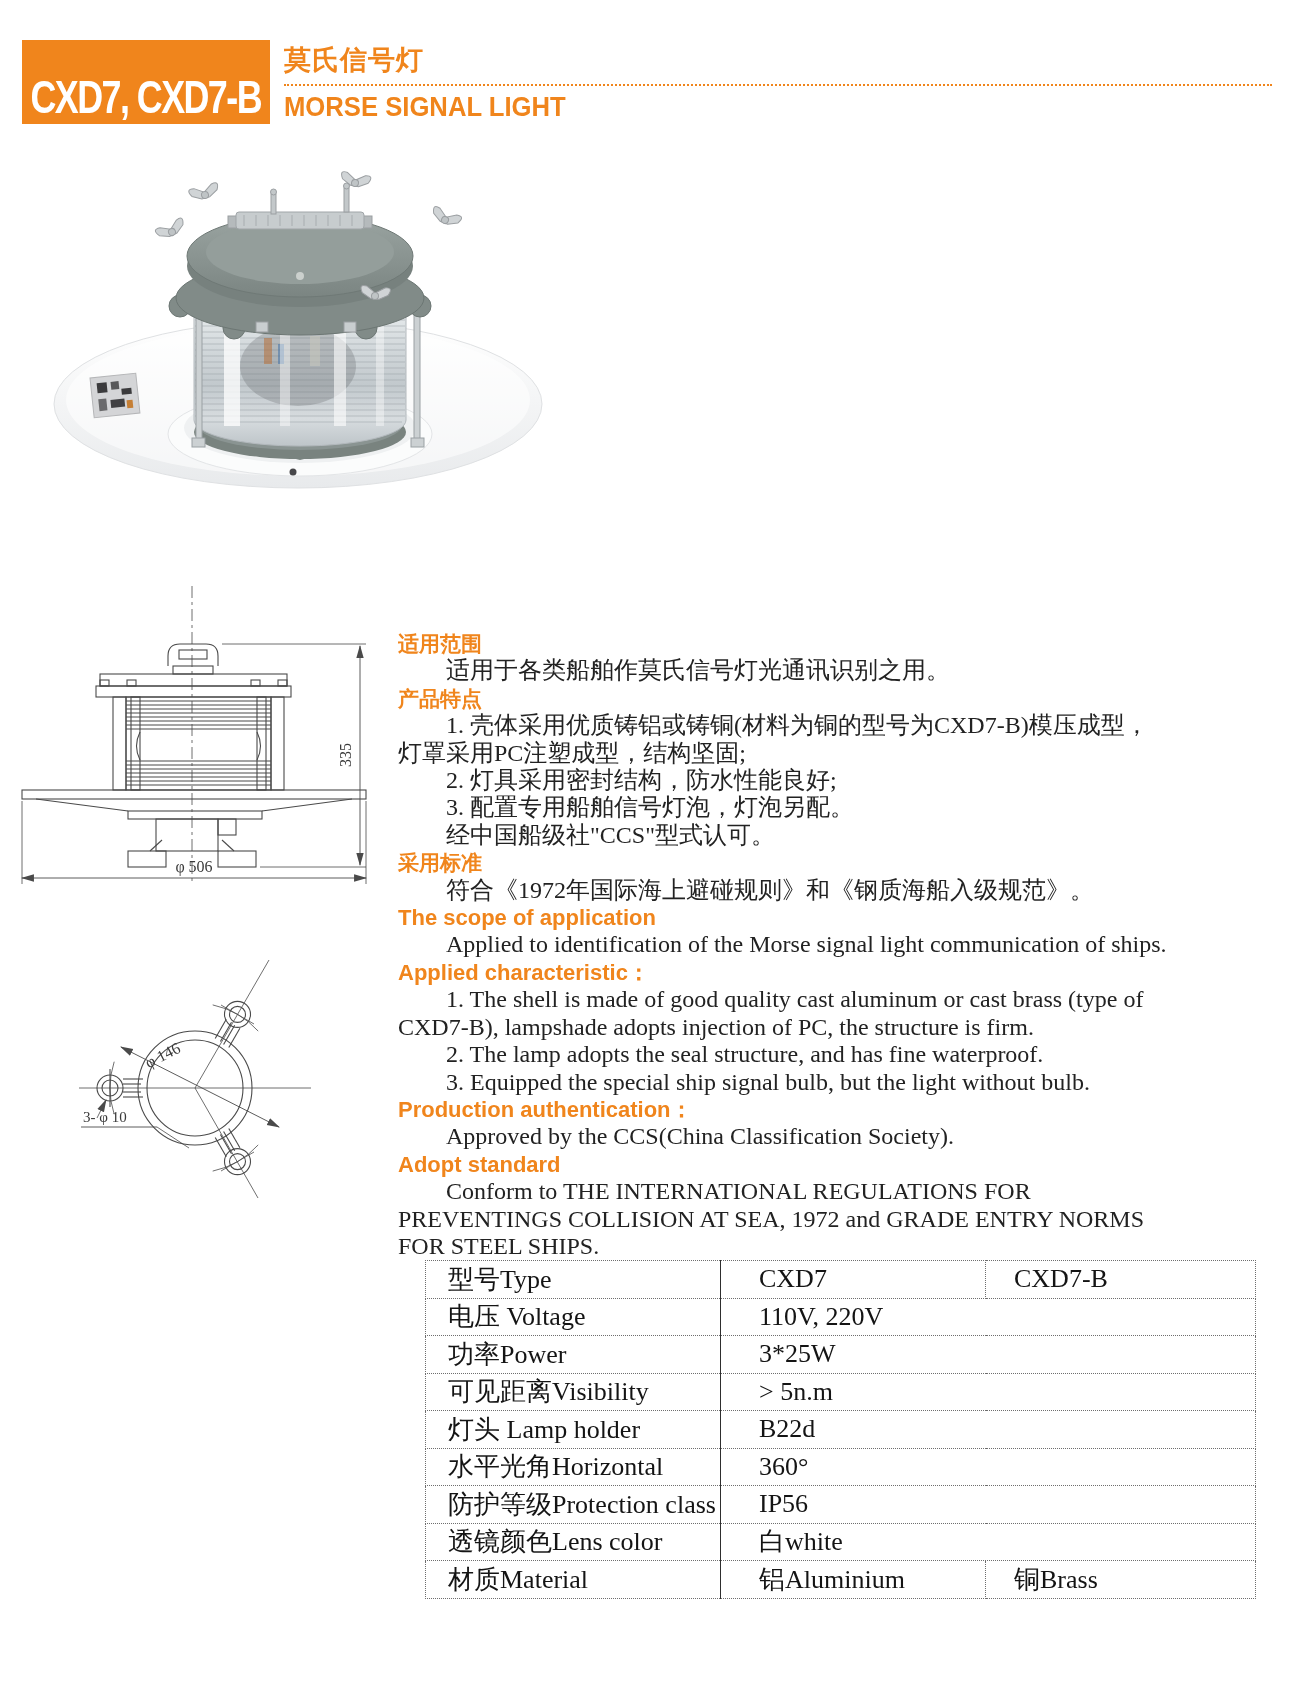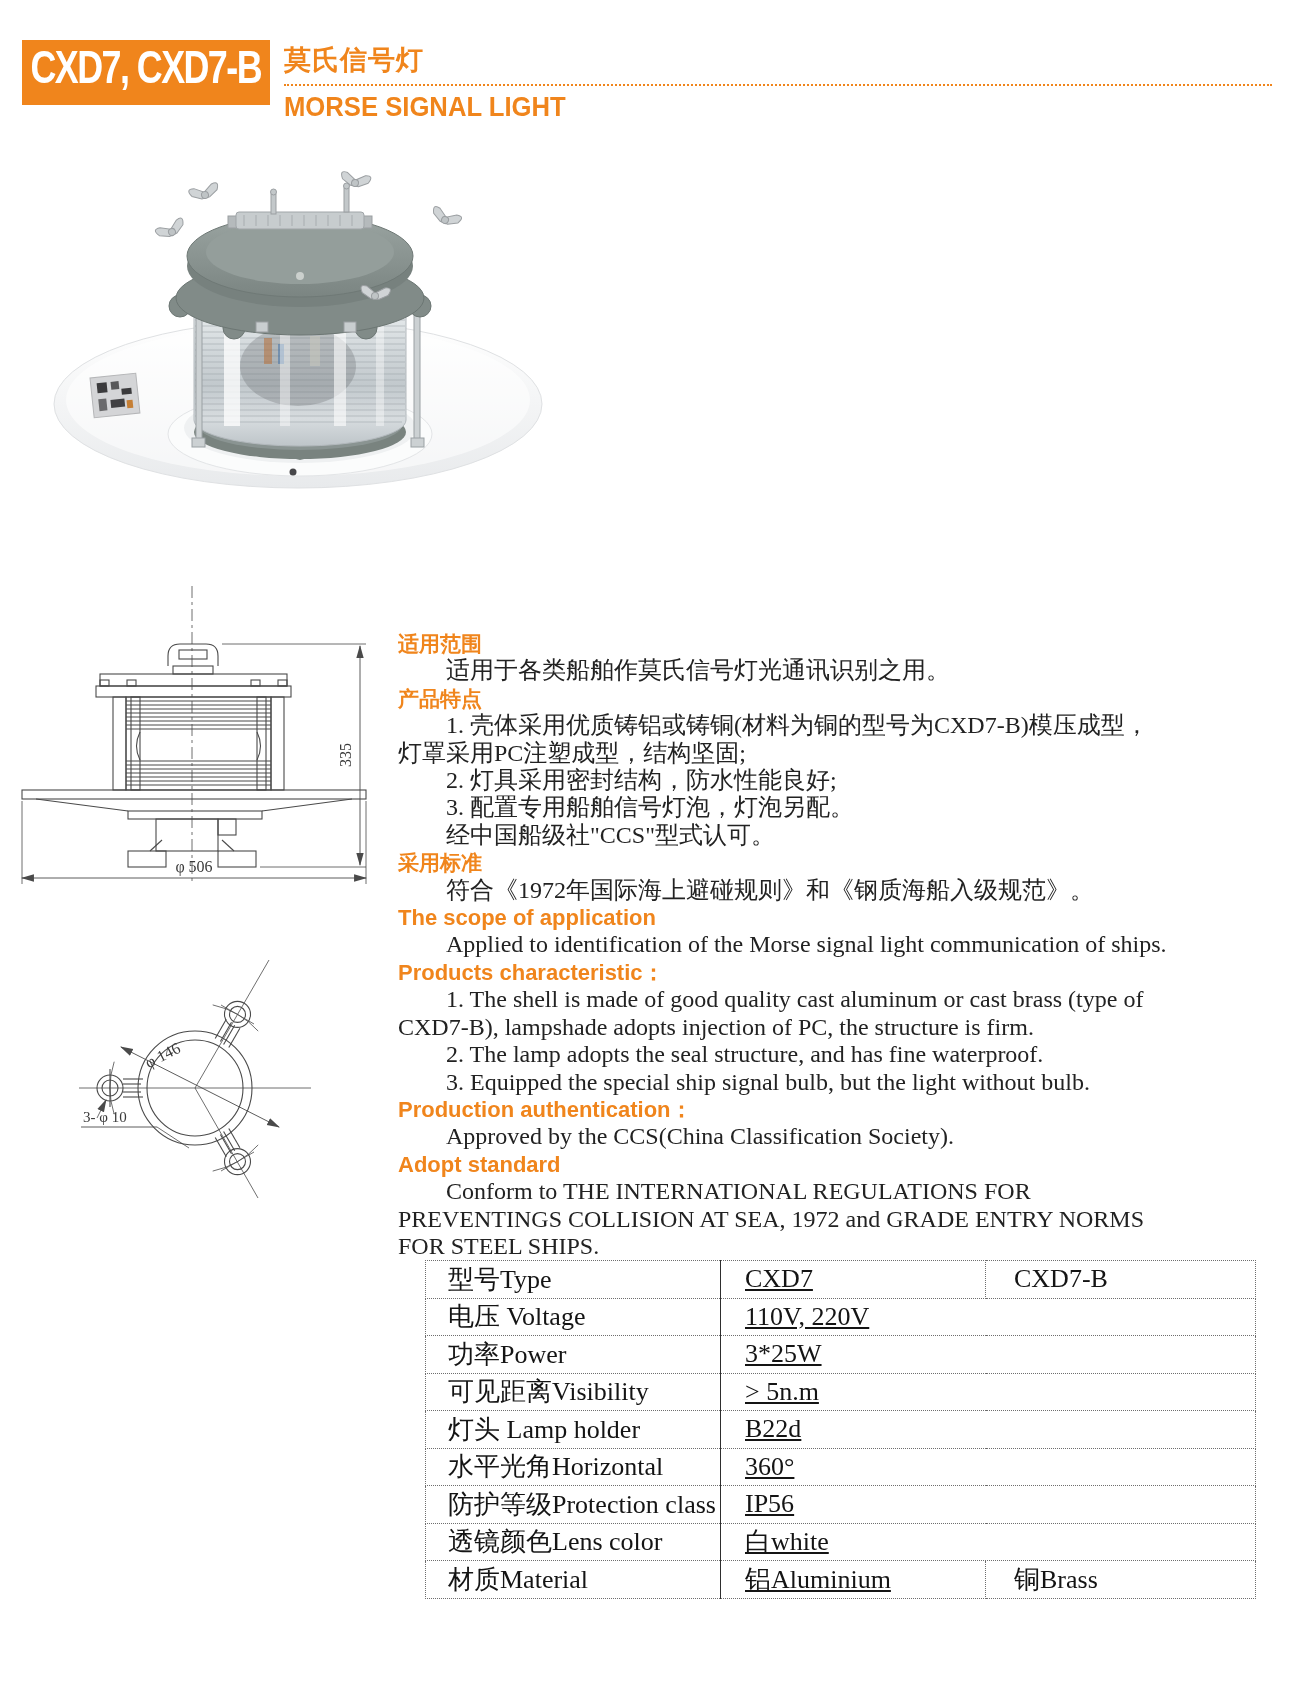--- a/index.html
+++ b/index.html
@@ -1,22 +1,22 @@
 <!DOCTYPE html>
 <html><head>
 <meta charset="utf-8">
 <style>
   :root{ --accent:#F0851C; --ink:#1d1d1f; --line:#4a4a4a; }
   html,body{margin:0;padding:0;background:#ffffff;}
   body{width:1297px;height:1703px;position:relative;font-family:"Liberation Serif",serif;color:var(--ink);}
   .page{position:absolute;inset:0;overflow:hidden;background:#fff;}
 
   
-  .model-box{position:absolute;left:22px;top:40px;width:248px;height:65px;background:var(--accent);
-    display:flex;align-items:flex-start;justify-content:center;}
+  .model-box{position:absolute;left:22px;top:40px;width:248px;height:84px;background:var(--accent);
+    display:flex;align-items:flex-end;justify-content:center;}
   .model-box .mtxt{font-family:"Liberation Sans",sans-serif;font-weight:700;font-size:46px;color:#fff;
     letter-spacing:-2px;transform:scaleX(.78);white-space:nowrap;}
   .title-cn{position:absolute;left:284px;top:42px;font-family:"Liberation Sans",sans-serif;font-weight:700;
     font-size:27px;color:var(--accent);letter-spacing:1px;}
   .head-rule{position:absolute;left:284px;top:84px;width:988px;height:0;border-top:2px dotted var(--accent);}
   .title-en{position:absolute;left:284px;top:92px;font-family:"Liberation Sans",sans-serif;font-weight:700;
     font-size:27px;color:var(--accent);transform:scaleX(.95);transform-origin:left center;white-space:nowrap;}
 
   
   .photo{position:absolute;left:28px;top:138px;width:520px;height:370px;}
@@ -28,21 +28,21 @@
   .h-cn,.h-en{font-family:"Liberation Sans",sans-serif;font-weight:700;color:var(--accent);
     font-size:21px;line-height:27.4px;margin:0;}
   .h-en{font-size:22px;}
   .para{font-size:24px;line-height:27.4px;text-indent:2em;margin:0;color:#222;}
 
   
   .spec{position:absolute;left:425px;top:1260px;width:830px;border-collapse:collapse;table-layout:fixed;}
   .spec td{border:1px dotted #6e6e6e;height:36.5px;padding:0 4px 0 22px;
     font-family:"Liberation Serif",serif;font-size:26px;color:#141414;vertical-align:middle;white-space:nowrap;}
   .spec td.lbl{border-right:1px solid #2e2e2e;}
-  .spec td.v1,.spec td.vspan{padding-left:24px;text-decoration:underline;}
+  .spec td.v1,.spec td.vspan{padding-left:38px;}
   .spec td.v2{border-left:1px dotted #6e6e6e;padding-left:28px;}
 
   svg text.dimtext{font-family:"Liberation Serif",serif;font-size:16px;fill:#3a3a3a;stroke:none;}
   svg text.dimtext-sm{font-family:"Liberation Serif",serif;font-size:15px;fill:#3a3a3a;stroke:none;}
 </style>
 </head>
 <body>
 
 <div class="page">
 
@@ -311,21 +311,21 @@
     <p class="para">3. 配置专用船舶信号灯泡，灯泡另配。</p>
 
     <p class="para">经中国船级社"CCS"型式认可。</p>
 
     <h3 class="h-cn">采用标准</h3>
     <p class="para">符合《1972年国际海上避碰规则》和《钢质海船入级规范》。</p>
 
     <h3 class="h-en">The scope of application</h3>
     <p class="para">Applied to  identification of the Morse signal light communication of ships.</p>
 
-    <h3 class="h-en">Products characteristic：</h3>
+    <h3 class="h-en">Applied characteristic：</h3>
     <p class="para">1. The shell is made of good quality cast aluminum or cast brass (type of CXD7-B), lampshade adopts injection of PC, the structure is firm.</p>
     <p class="para">2. The lamp adopts the seal structure, and has fine waterproof.</p>
     <p class="para">3. Equipped the special ship signal bulb, but the light without bulb.</p>
 
     <h3 class="h-en">Production authentication：</h3>
     <p class="para">Approved by the CCS(China Classification Society).</p>
 
     <h3 class="h-en">Adopt standard</h3>
     <p class="para">Conform to THE INTERNATIONAL REGULATIONS FOR PREVENTINGS COLLISION AT SEA, 1972 and GRADE ENTRY NORMS FOR STEEL SHIPS.</p>
   </div>

